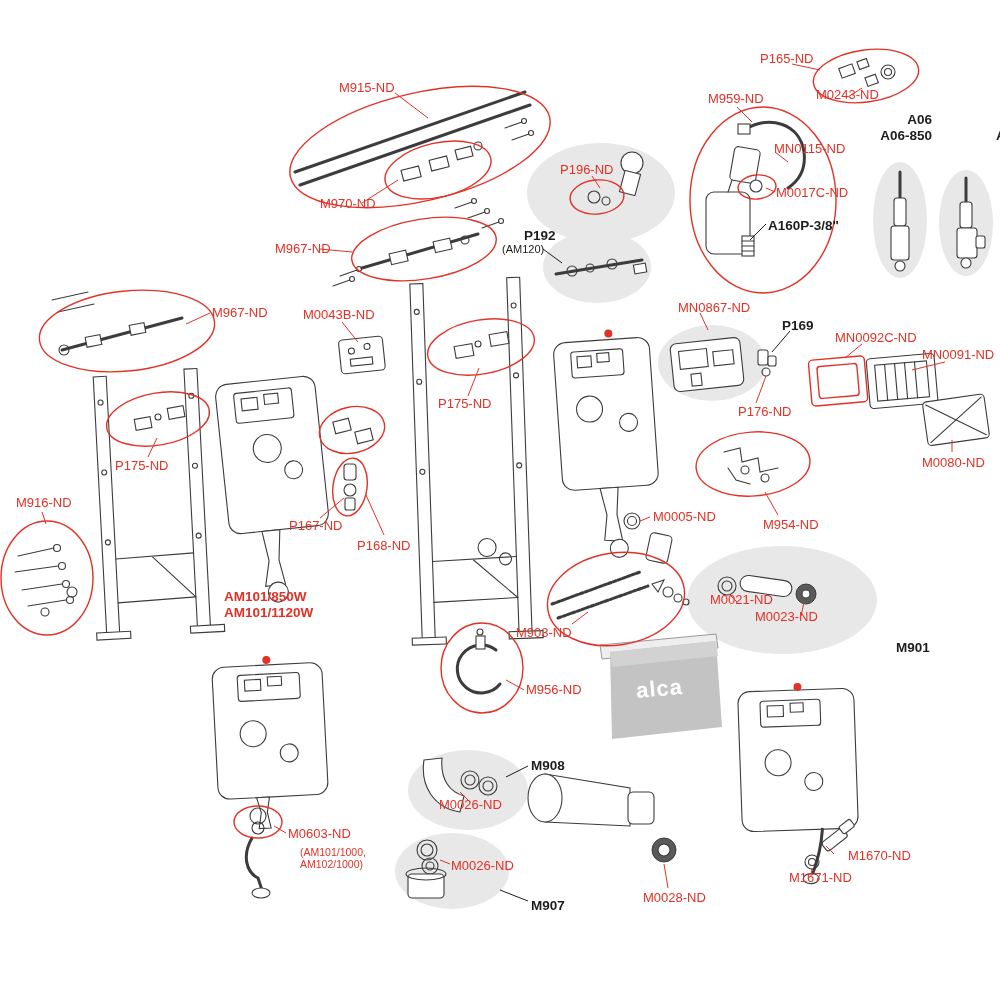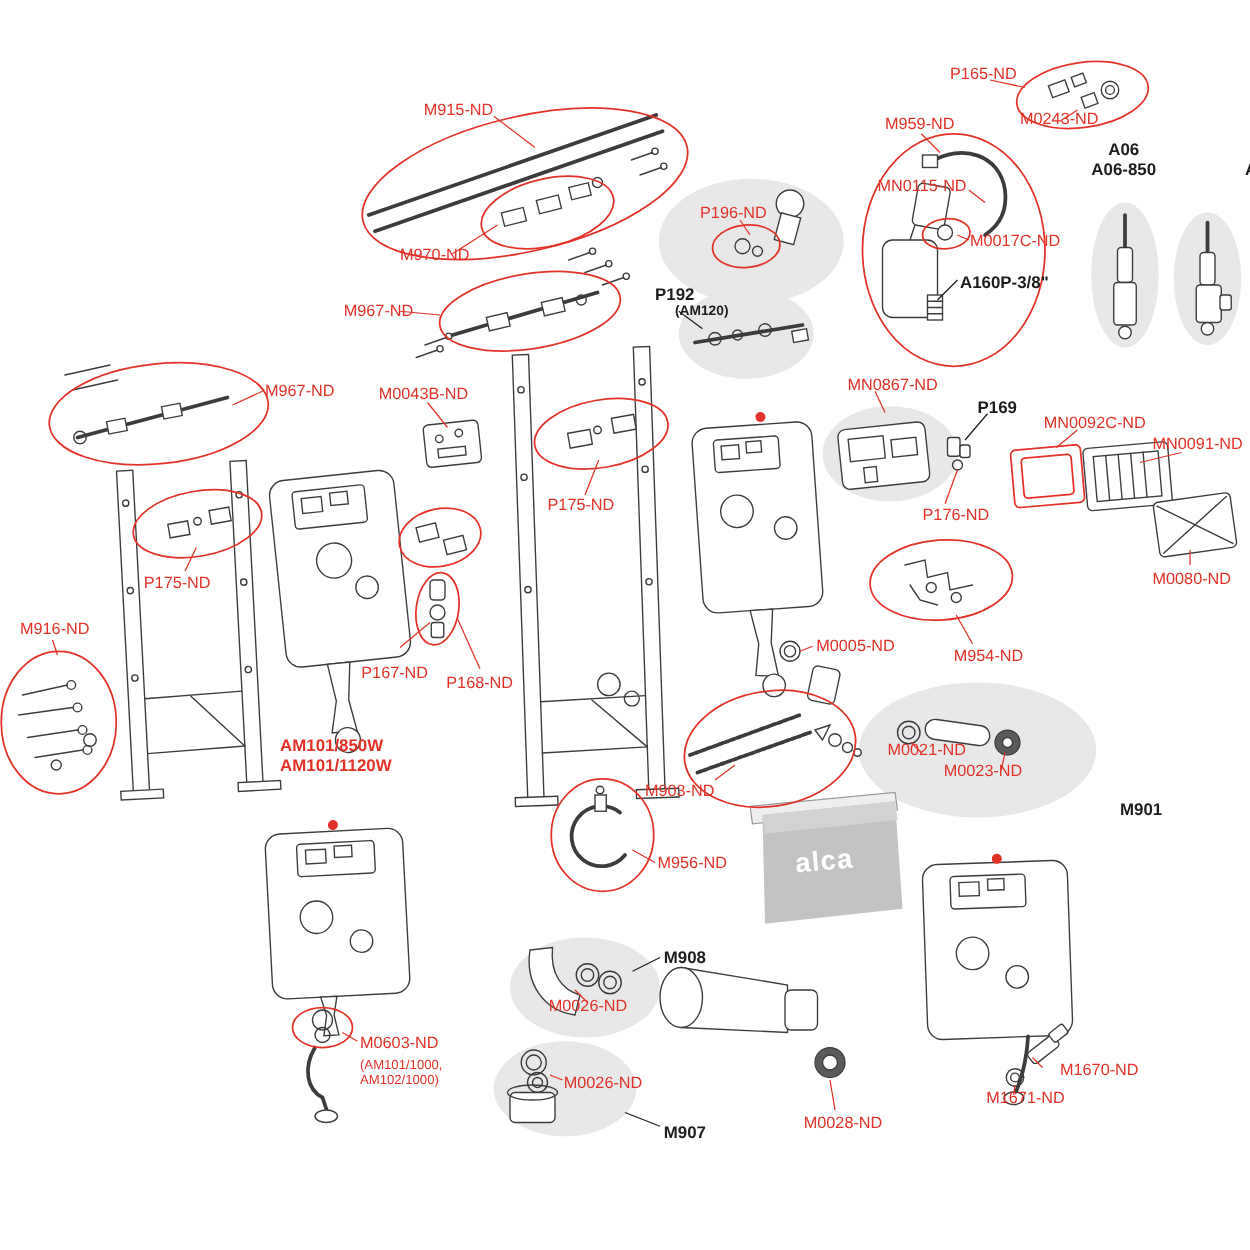--- a/index.html
+++ b/index.html
@@ -3,21 +3,21 @@
 <meta charset="utf-8">
 <style>
   html,body{margin:0;padding:0;background:#fff;}
   #stage{position:relative;width:1000px;height:1000px;background:#fff;overflow:hidden;
          font-family:"Liberation Sans",sans-serif;}
   #art{position:absolute;left:0;top:0;}
   .lbl{position:absolute;font-size:13px;color:var(--red);white-space:pre-line;line-height:1.15;}
   .blk{color:var(--ink);font-weight:bold;font-size:13.5px;}
   .red-b{font-weight:bold;font-size:13.5px;}
   .sm{font-size:11px;}
-  .xs{font-size:10.5px;}
+  .xs{font-size:10.5px;margin-left:12px;}
   .logo{color:#fff;font-weight:bold;font-size:22px;letter-spacing:1px;transform:rotate(-5deg);}
   .gz{fill:var(--grayfill);stroke:none;}
   .ln{stroke:var(--line);fill:none;stroke-width:1.1;stroke-linecap:round;}
   .fill{fill:#fff;stroke:var(--line);stroke-width:1.1;}
   .thick{stroke:var(--line);fill:none;stroke-width:3;stroke-linecap:round;}
   .red-el{stroke:var(--red);fill:none;stroke-width:1.4;}
   .redln{stroke:var(--red);stroke-width:1;}
   .blkln{stroke:var(--ink);stroke-width:1;}
   .dot{fill:var(--red);stroke:none;}
   .dark{fill:#5a5a5a;stroke:var(--line);}
@@ -425,38 +425,38 @@
 </svg>
 
 <div class="lbl" style="left:339px;top:81px">M915-ND</div>
 <div class="lbl" style="left:320px;top:197px">M970-ND</div>
 <div class="lbl" style="left:275px;top:242px">M967-ND</div>
 <div class="lbl" style="left:212px;top:306px">M967-ND</div>
 <div class="lbl" style="left:560px;top:163px">P196-ND</div>
 <div class="lbl" style="left:760px;top:52px">P165-ND</div>
 <div class="lbl" style="left:816px;top:88px">M0243-ND</div>
 <div class="lbl" style="left:708px;top:92px">M959-ND</div>
-<div class="lbl" style="left:702px;top:142px">MN0115-ND</div>
+<div class="lbl" style="left:774px;top:142px">MN0115-ND</div>
 <div class="lbl" style="left:776px;top:186px">M0017C-ND</div>
 <div class="lbl blk" style="left:524px;top:228px">P192</div>
-<div class="lbl blk sm" style="left:540px;top:243px;font-weight:bold">(AM120)</div>
+<div class="lbl blk sm" style="left:502px;top:243px;font-weight:normal">(AM120)</div>
 <div class="lbl blk" style="left:768px;top:218px">A160P-3/8"</div>
-<div class="lbl blk" style="left:866px;top:112px;width:66px;text-align:center">A06
+<div class="lbl blk" style="left:866px;top:112px;width:66px;text-align:right">A06
 A06-850</div>
 <div class="lbl blk" style="left:996px;top:128px">A06E</div>
 <div class="lbl" style="left:303px;top:308px">M0043B-ND</div>
 <div class="lbl" style="left:678px;top:301px">MN0867-ND</div>
 <div class="lbl blk" style="left:782px;top:318px">P169</div>
 <div class="lbl" style="left:835px;top:331px">MN0092C-ND</div>
 <div class="lbl" style="left:922px;top:348px">MN0091-ND</div>
 <div class="lbl" style="left:922px;top:456px">M0080-ND</div>
 <div class="lbl" style="left:438px;top:397px">P175-ND</div>
 <div class="lbl" style="left:115px;top:459px">P175-ND</div>
 <div class="lbl" style="left:738px;top:405px">P176-ND</div>
-<div class="lbl" style="left:289px;top:531px">P167-ND</div>
+<div class="lbl" style="left:289px;top:519px">P167-ND</div>
 <div class="lbl" style="left:357px;top:539px">P168-ND</div>
 <div class="lbl" style="left:16px;top:496px">M916-ND</div>
 <div class="lbl" style="left:653px;top:510px">M0005-ND</div>
 <div class="lbl" style="left:763px;top:518px">M954-ND</div>
 <div class="lbl" style="left:710px;top:593px">M0021-ND</div>
 <div class="lbl" style="left:755px;top:610px">M0023-ND</div>
 <div class="lbl" style="left:516px;top:626px">M903-ND</div>
 <div class="lbl blk" style="left:896px;top:640px">M901</div>
 <div class="lbl red-b" style="left:224px;top:589px">AM101/850W
 AM101/1120W</div>

